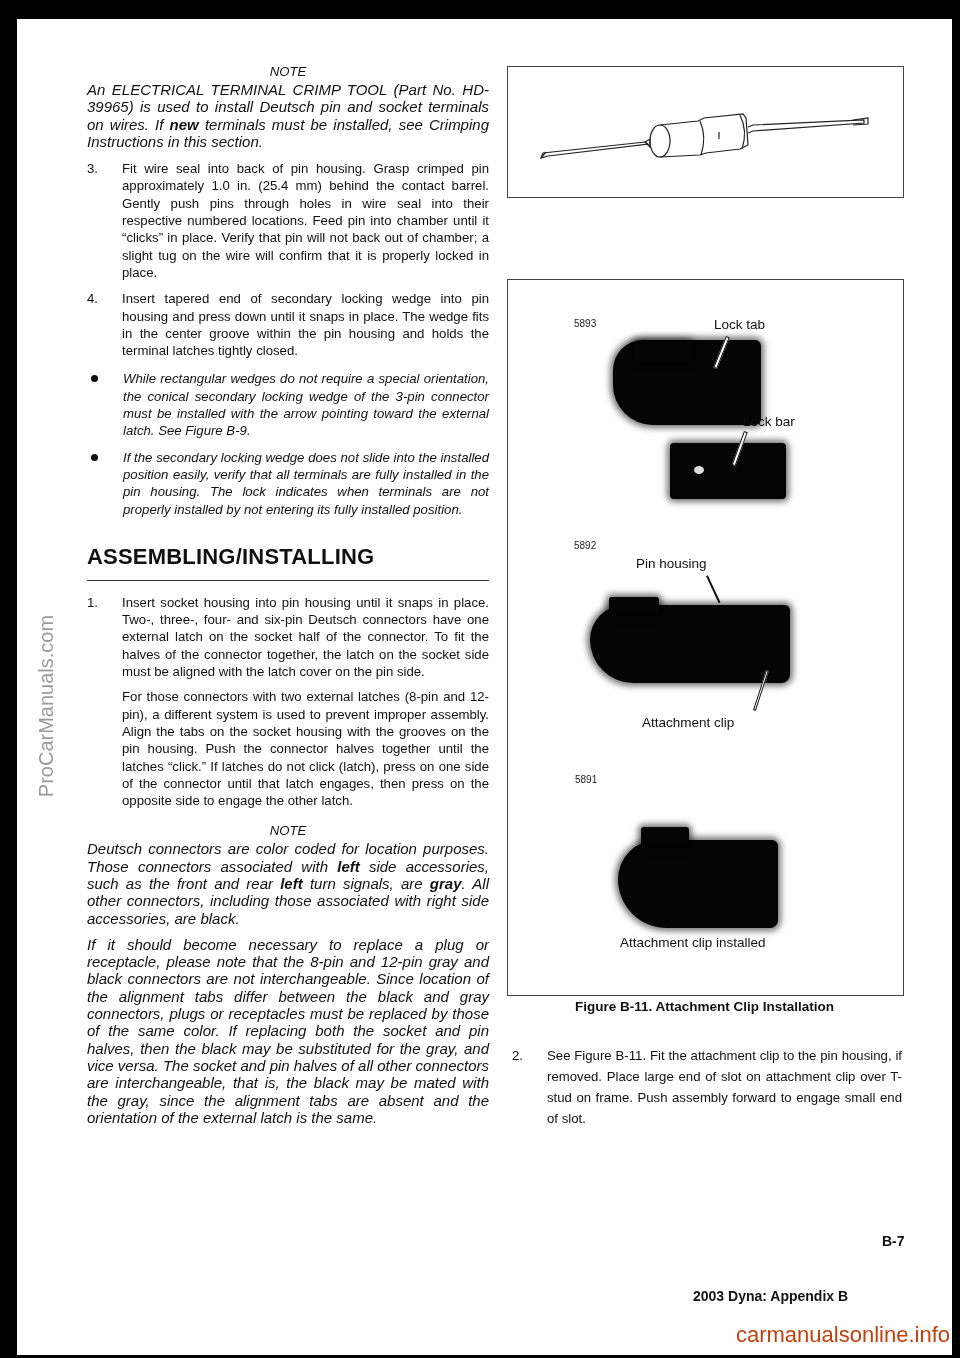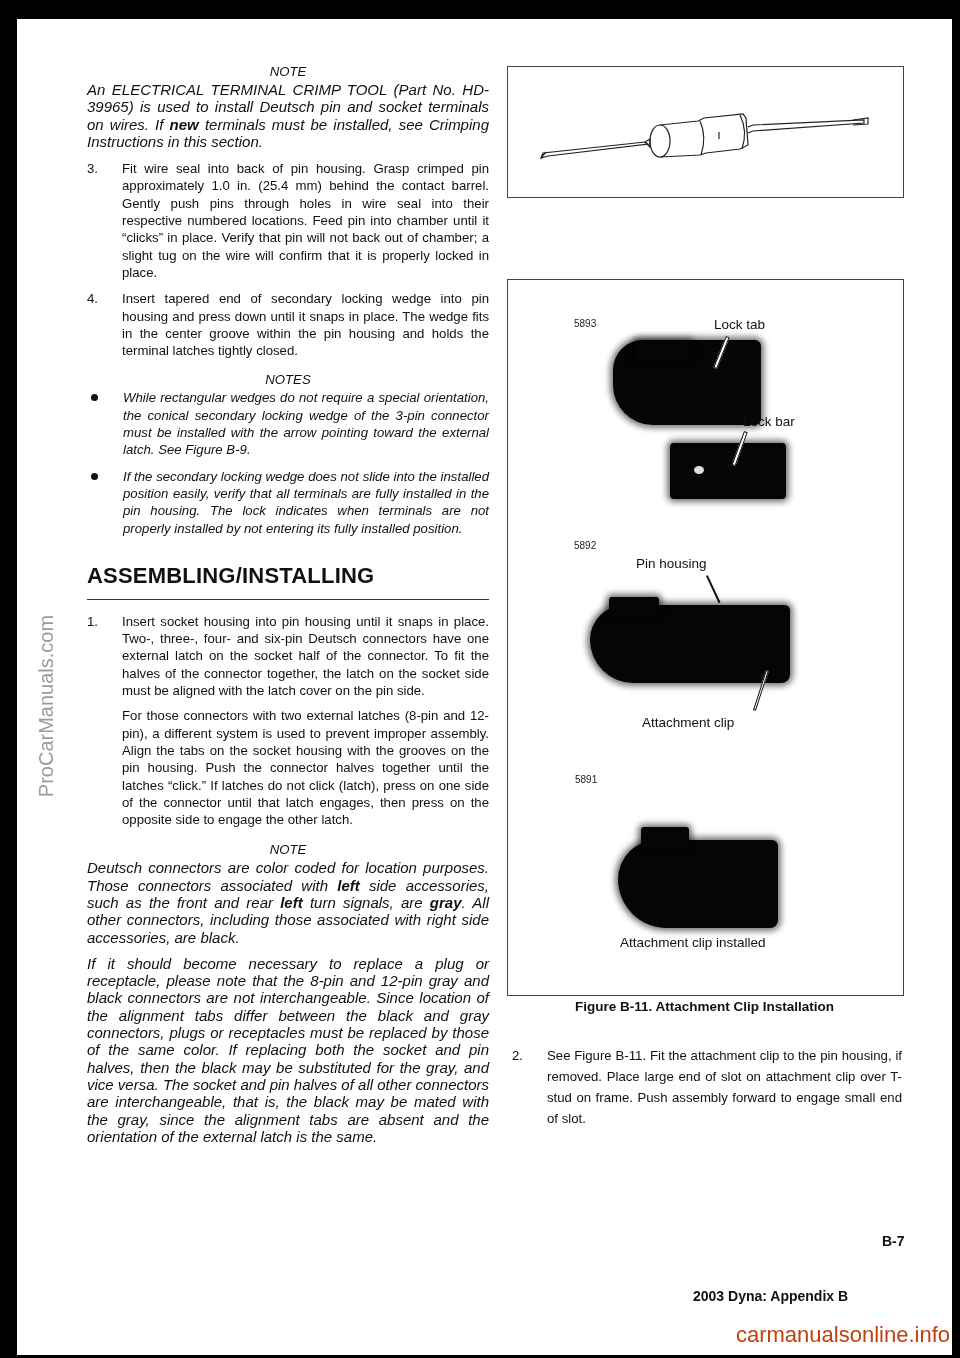--- a/index.html
+++ b/index.html
@@ -46,21 +46,20 @@
     <span class="num">3.</span>
     <span class="txt">Fit wire seal into back of pin housing. Grasp crimped pin approximately 1.0 in. (25.4 mm) behind the contact barrel. Gently push pins through holes in wire seal into their respective numbered locations. Feed pin into chamber until it “clicks” in place. Verify that pin will not back out of chamber; a slight tug on the wire will confirm that it is properly locked in place.</span>
   </div>
   <div style="height:9px"></div>
   <div class="step">
     <span class="num">4.</span>
     <span class="txt">Insert tapered end of secondary locking wedge into pin housing and press down until it snaps in place. The wedge fits in the center groove within the pin housing and holds the terminal latches tightly closed.</span>
   </div>
 
   <div style="height:11px"></div>
-  <p class="note-title">NOTES</p>
   <div class="bullet">
     <span class="dot"></span>
     <span class="txt">While rectangular wedges do not require a special orientation, the conical secondary locking wedge of the 3-pin connector must be installed with the arrow pointing toward the external latch. See Figure B-9.</span>
   </div>
   <div style="height:9px"></div>
   <div class="bullet">
     <span class="dot"></span>
     <span class="txt">If the secondary locking wedge does not slide into the installed position easily, verify that all terminals are fully installed in the pin housing. The lock indicates when terminals are not properly installed by not entering its fully installed position.</span>
   </div>
 

